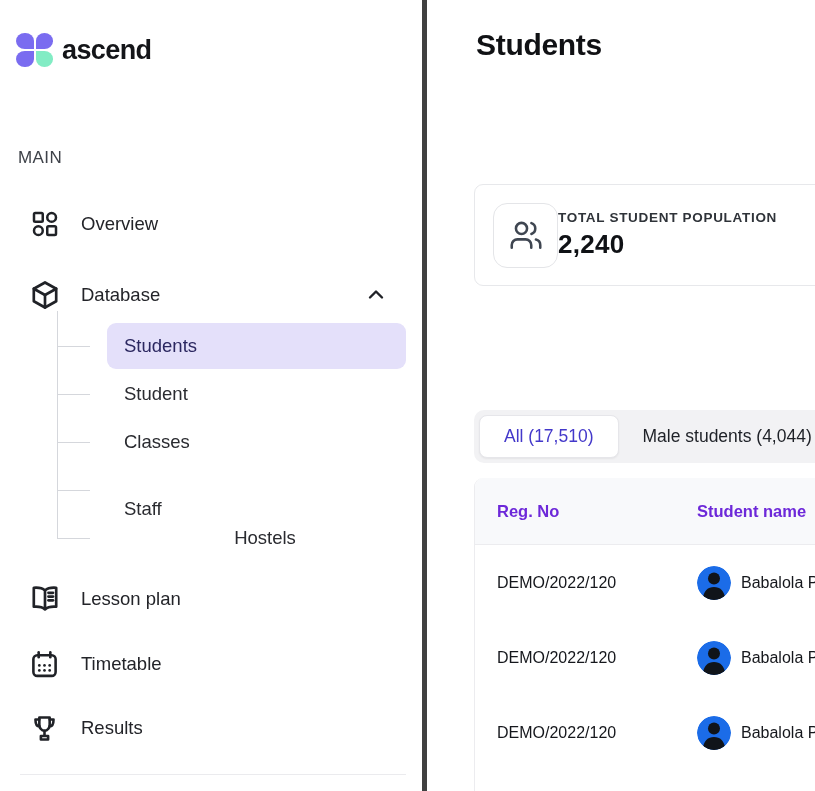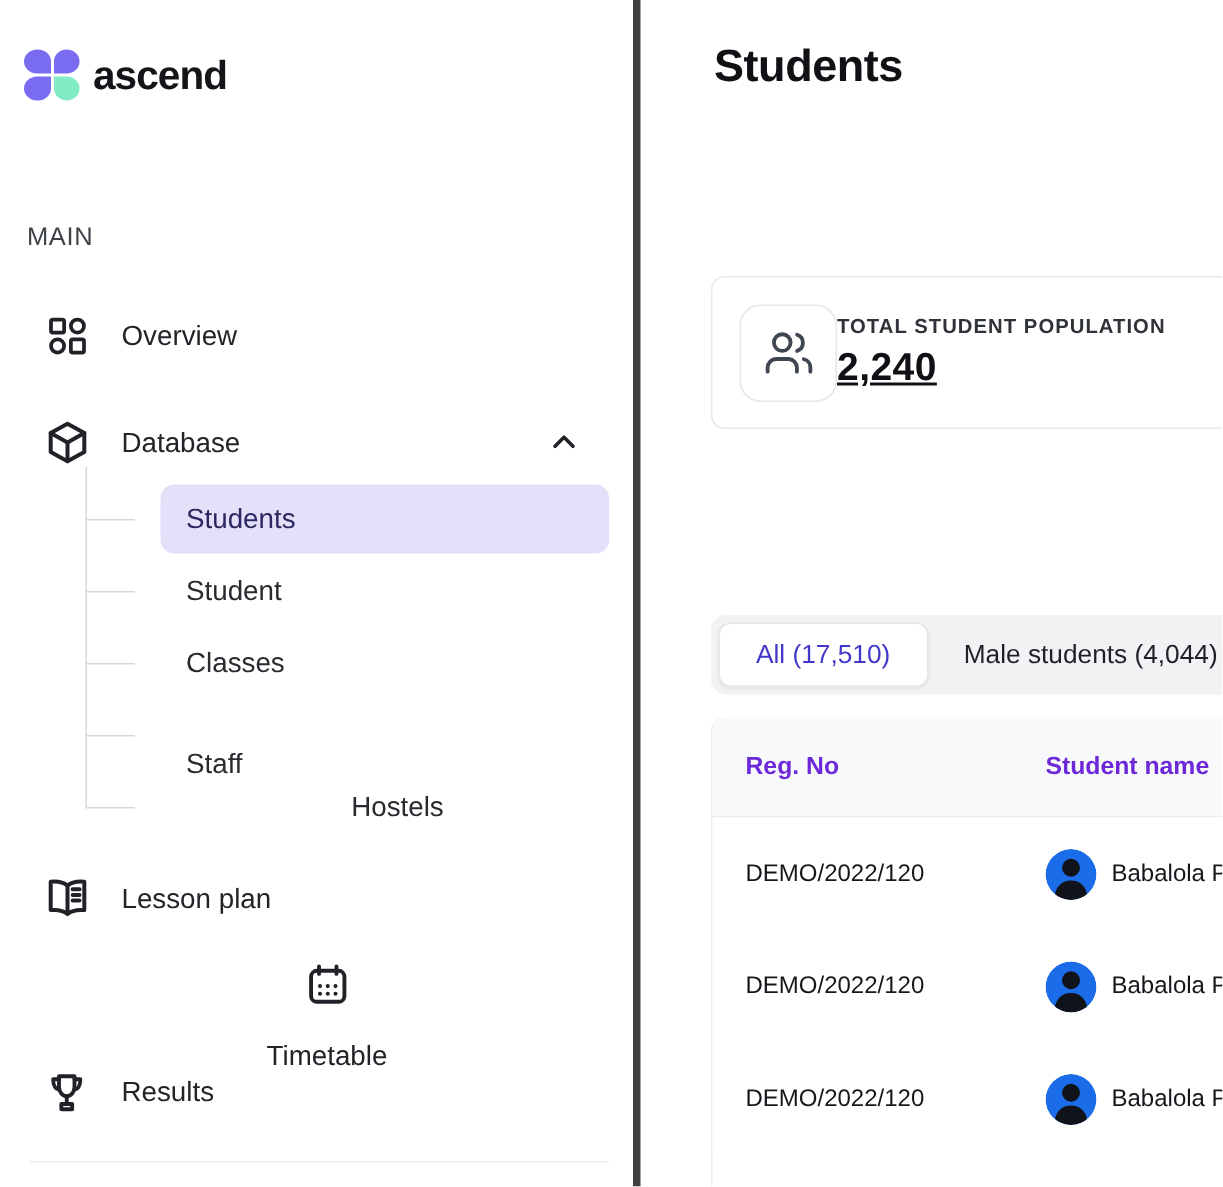--- a/index.html
+++ b/index.html
@@ -56,21 +56,21 @@
     position:absolute; left:47px; top:184px; width:560px; height:102px;
     background:#fff; border:1px solid #e7e8eb; border-radius:9px;
     display:flex; align-items:center; padding:18px;
   }
   .stat-icon-box {
     width:65px; height:65px; border:1px solid #e4e5e8; border-radius:14px;
     display:flex; align-items:center; justify-content:center; flex:0 0 65px;
   }
   .stat-text { }
   .stat-label { font-size:13.5px; font-weight:600; letter-spacing:0.7px; color:#2f3339; }
-  .stat-value { font-size:26px; font-weight:700; color:#0f1115; margin-top:4px; letter-spacing:0.3px;text-decoration:underline; }
+  .stat-value { font-size:26px; font-weight:700; color:#0f1115; margin-top:4px; letter-spacing:0.3px; }
 
   .tabs {
     position:absolute; left:47px; top:410px; width:480px; height:53px;
     background:#f2f2f4; border-radius:10px; padding:5px;
     display:flex; align-items:stretch;
   }
   .tab { display:flex; align-items:center; padding:0 24px; font-size:17.5px; color:#1e2127; cursor:pointer; white-space:nowrap; }
   .tab.active {
     background:#ffffff; border:1px solid #e6e6ea; border-radius:8px;
     color:var(--active-tab-text,#4338ca); box-shadow:0 1px 2px rgba(16,18,24,0.06);
@@ -164,21 +164,21 @@
       <svg class="stroke-ic" width="32" height="32" viewBox="0 0 24 24">
         <path d="M12 5.6 C10.1 3.9 7.2 3.3 3.6 3.6 V17.8 C7.2 17.5 10.1 18.1 12 19.8 C13.9 18.1 16.8 17.5 20.4 17.8 V3.6 C16.8 3.3 13.9 3.9 12 5.6 V19.8"></path>
         <path d="M14.6 7.4 H18"></path>
         <path d="M14.6 10.2 H18"></path>
         <path d="M14.6 13 H18"></path>
       </svg>
     </span>
     <span class="lbl">Lesson plan</span>
   </div>
 
-  <div class="nav-item" style="top:640px;flex-direction:column;">
+  <div class="nav-item" style="top:640px;">
     <span class="ico">
       <svg class="stroke-ic" width="31" height="31" viewBox="0 0 24 24">
         <rect x="3.4" y="4.8" width="17.2" height="16" rx="3"></rect>
         <path d="M7.5 2.6 V6.4"></path>
         <path d="M16.5 2.6 V6.4"></path>
         <g fill="#202227" stroke="none">
           <circle cx="8" cy="12.7" r="1.05"></circle>
             <circle cx="12" cy="12.7" r="1.05"></circle>
             <circle cx="16" cy="12.7" r="1.05"></circle>
           <circle cx="8" cy="16.6" r="1.05"></circle>

